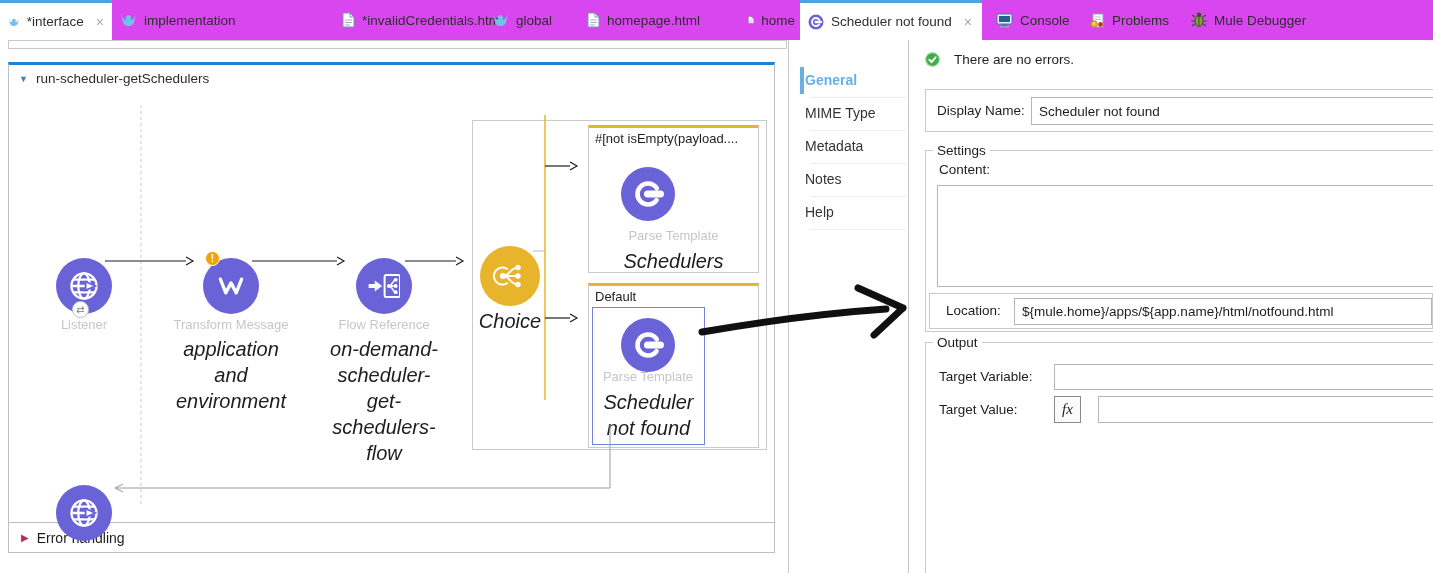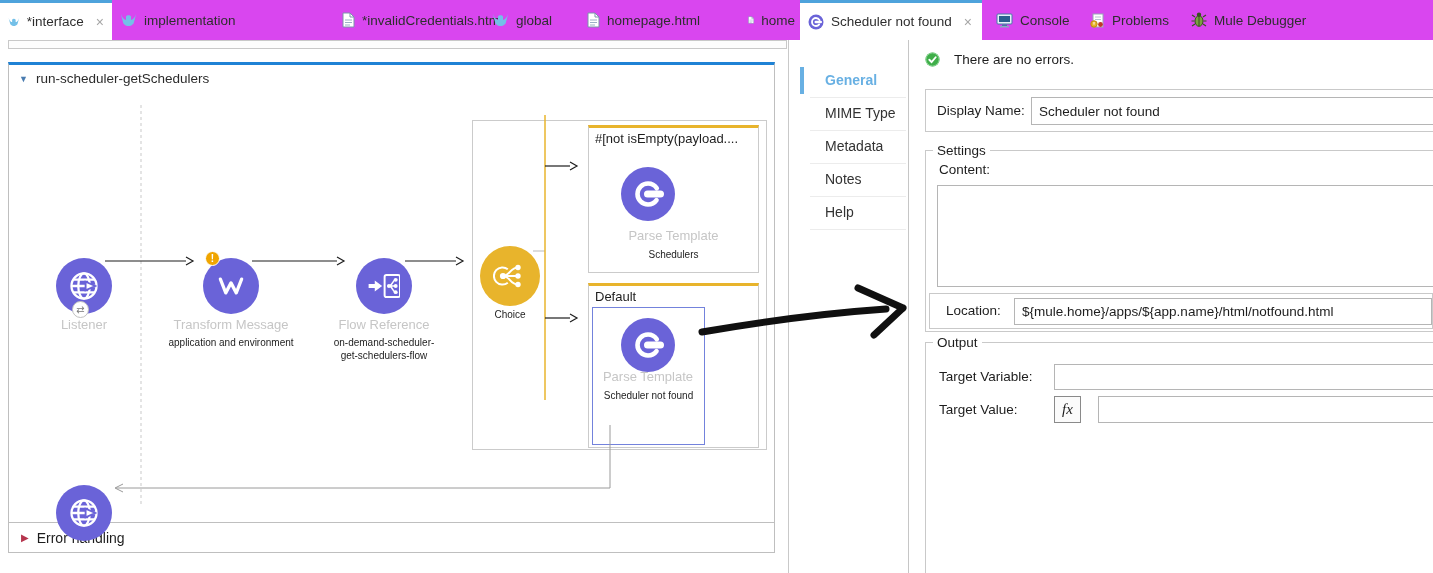--- a/index.html
+++ b/index.html
@@ -23,32 +23,32 @@
   .tri-down { color:#4a7cb0; font-size:9px; }
   #error-bar { position:absolute; left:-1px; bottom:-1px; width:767px; height:31px; border:1px solid #bfbfbf; background:#fff; display:flex; align-items:center; gap:8px; padding-left:12px; font-size:14px; color:#1d1d1d; }
   .tri-right { color:#b5344d; font-size:10px; }
 
   
   .circle-node { position:absolute; border-radius:50%; background:#6a63d8; display:flex; align-items:center; justify-content:center; z-index:4; }
   .c56 { width:56px; height:56px; }
   .c54 { width:54px; height:54px; }
   .choice-node { background:#e8b42c; width:60px; height:60px; }
   .node-type { position:absolute; text-align:center; color:#c6c6c6; font-size:13px; z-index:4; }
-  .node-name { position:absolute; text-align:center; color:#1d1d1d; font-size:10px; line-height:1.3; z-index:4; }
+  .node-name { position:absolute; text-align:center; color:#1d1d1d; font-size:20px; line-height:1.3; z-index:4;font-style:italic; }
   .sub-badge { position:absolute; width:17px; height:17px; border-radius:50%; background:#fff; border:1px solid #c0c0c0; color:#7a7a7a; font-size:10px; display:flex; align-items:center; justify-content:center; z-index:5; }
   .warn-badge { position:absolute; width:15px; height:15px; border-radius:50%; background:#f0a500; border:1px solid #fff; color:#fff; font-size:10px; font-weight:bold; display:flex; align-items:center; justify-content:center; z-index:5; }
 
   #choice-box { position:absolute; left:463px; top:55px; width:295px; height:330px; border:1px solid #cbcbcb; z-index:1; }
   .branch-box { position:absolute; width:171px; background:#fff; border:1px solid #cbcbcb; border-top:3px solid #e8b42c; z-index:2; }
   .branch-cond { position:absolute; left:6px; top:3px; right:2px; font-size:13px; color:#1d1d1d; white-space:nowrap; overflow:hidden; }
   #selected-node-box { position:absolute; left:3px; top:21px; width:113px; height:138px; border:1px solid #7382dc; }
 
   
   #right-panel { position:absolute; left:795px; top:40px; width:638px; height:533px; background:#fff; }
-  .side-item { position:absolute; left:22px; width:108px; height:33px; line-height:33px; padding-left:8px; font-size:14px; color:#333; }
+  .side-item { position:absolute; left:2px; width:108px; height:33px; line-height:33px; padding-left:8px; font-size:14px; color:#333; }
   .side-item.active { color:#68b0e3; font-weight:bold; }
   .side-sep { position:absolute; left:15px; width:96px; height:1px; background:#ececec; }
   #side-active-bar { position:absolute; left:5px; width:4px; height:27px; background:#68b0e3; }
   #side-divider { position:absolute; left:113px; top:0; width:1px; height:533px; background:#c6c6c6; }
 
   #status-row { position:absolute; left:130px; top:12px; display:flex; align-items:center; gap:14px; font-size:13.5px; color:#1d1d1d; }
 
   .group-box { position:absolute; border:1px solid #c9c9c9; background:#fff; }
   .fieldset { position:absolute; border:1px solid #c9c9c9; }
   .legend { position:absolute; top:-8px; left:7px; background:#fff; padding:0 4px; font-size:13.5px; color:#1d1d1d; }

